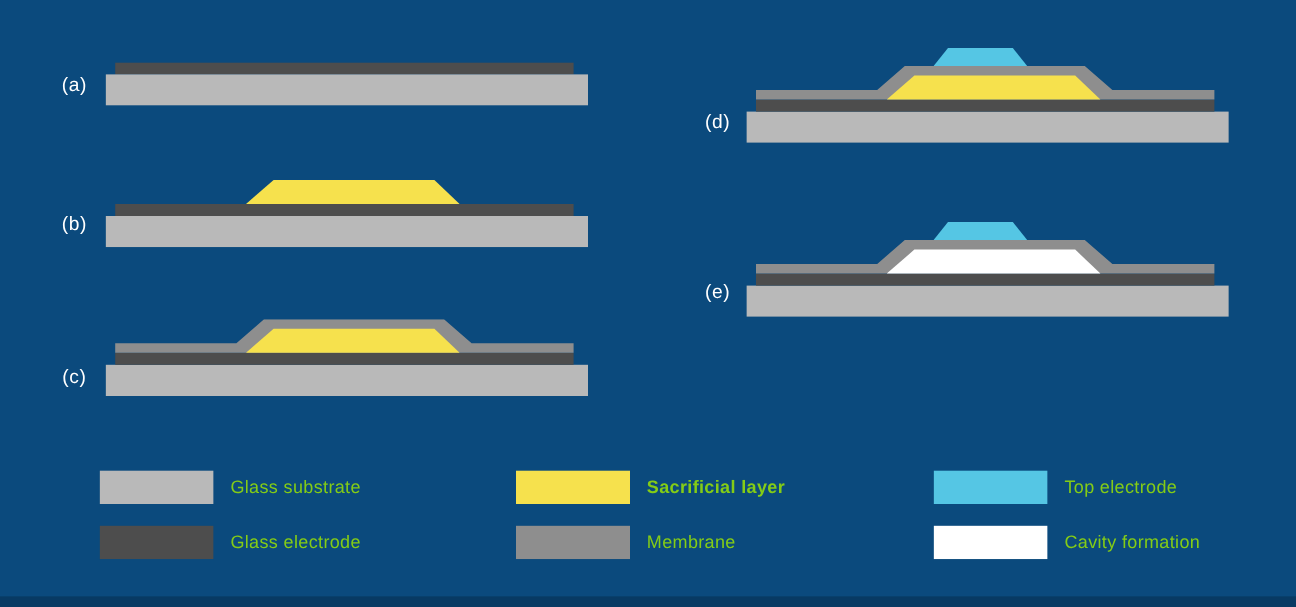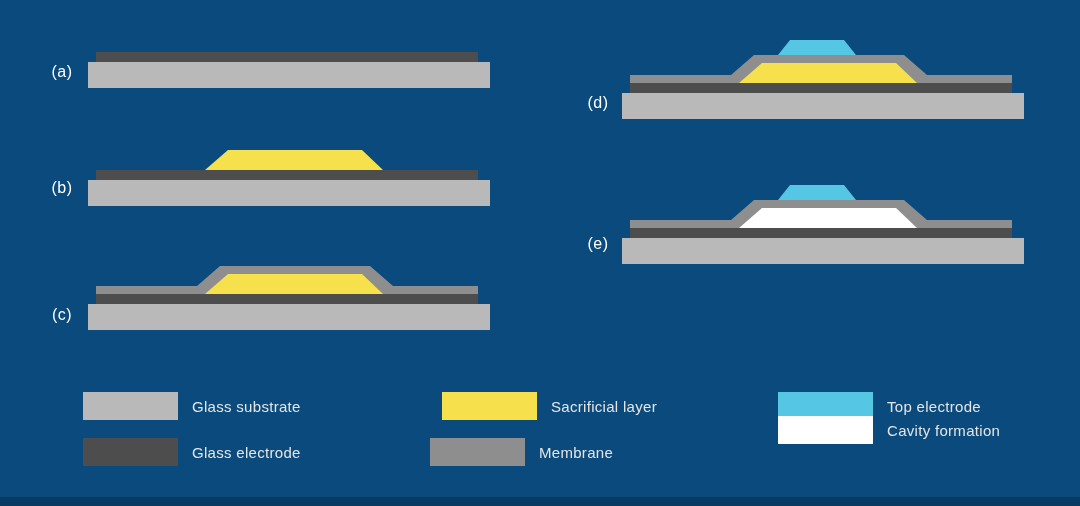--- a/index.html
+++ b/index.html
@@ -26,21 +26,21 @@
     letter-spacing: 0.5px;
   }
   .legend-item {
     position: absolute;
     display: flex;
     align-items: center;
     gap: 14px;
   }
   .legend-item svg { display: block; }
   .legend-label {
-    color: #e5e5e5;
+    color: #84cc16;
     font-size: 15px;
     letter-spacing: 0.3px;
     white-space: nowrap;
   }
   .footer-bar {
     position: absolute;
     left: 0;
     bottom: 0;
     width: 100%;
     height: 9px;
@@ -105,39 +105,39 @@
         <rect width="95" height="28" fill="#b9b9b9"></rect>
       </svg>
     <span class="legend-label">Glass substrate</span>
   </div>
   <div class="legend-item" style="left:83px; top:438px;">
     <svg width="95" height="28">
         <rect width="95" height="28" fill="#4d4d4d"></rect>
       </svg>
     <span class="legend-label">Glass electrode</span>
   </div>
-  <div class="legend-item" style="left:442px; top:392px;">
+  <div class="legend-item" style="left:430px; top:392px;font-weight:bold;">
     <svg width="95" height="28">
         <rect width="95" height="28" fill="#f6e14d"></rect>
       </svg>
     <span class="legend-label">Sacrificial layer</span>
   </div>
   <div class="legend-item" style="left:778px; top:392px;">
     <svg width="95" height="28">
         <rect width="95" height="28" fill="#55c6e4"></rect>
       </svg>
     <span class="legend-label">Top electrode</span>
   </div>
   <div class="legend-item" style="left:430px; top:438px;">
     <svg width="95" height="28">
         <rect width="95" height="28" fill="#8e8e8e"></rect>
       </svg>
     <span class="legend-label">Membrane</span>
   </div>
-  <div class="legend-item" style="left:778px; top:416px;">
+  <div class="legend-item" style="left:778px; top:438px;">
     <svg width="95" height="28">
         <rect width="95" height="28" fill="#ffffff"></rect>
       </svg>
     <span class="legend-label">Cavity formation</span>
   </div>
 
   <div class="footer-bar" style="background-color: rgb(8, 58, 99);"></div>
 </div>
 
 </body></html>

